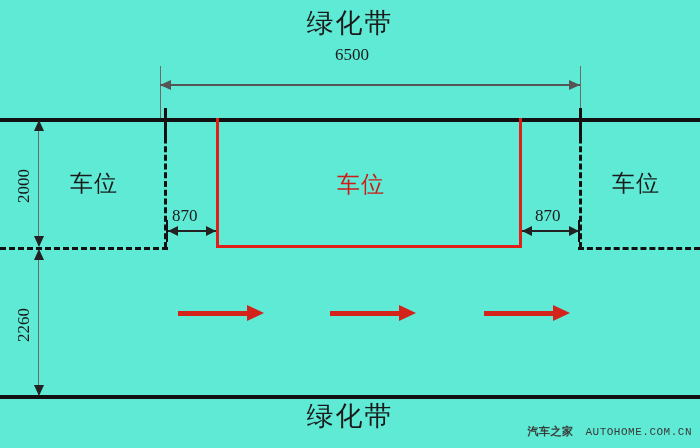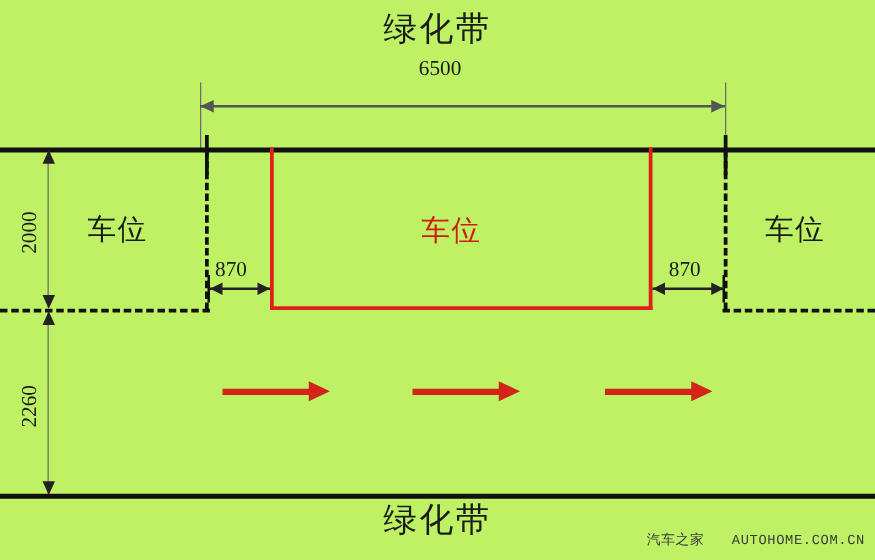--- a/index.html
+++ b/index.html
@@ -4,21 +4,21 @@
 <style>
   html, body {
     margin: 0;
     padding: 0;
     background: #ffffff;
   }
   #diagram-root {
     position: relative;
     width: 700px;
     height: 448px;
-    background: #bef264;
+    background: #5eead4;
     overflow: hidden;
     font-family: "Liberation Serif", "DejaVu Serif", serif;
   }
 
   
   .label {
     position: absolute;
     white-space: nowrap;
     color: #1a1a1a;
     line-height: 1;
@@ -238,21 +238,22 @@
     right: 8px;
     top: 424px;
     font-size: 11px;
     color: #3a3a3a;
     font-family: "Liberation Mono", "DejaVu Sans Mono", monospace;
     letter-spacing: 0.5px;
     white-space: nowrap;
   }
   .watermark .wm-cn {
     font-family: "Liberation Sans", sans-serif;
-    margin-right: 22px;
+    margin-right: 12px;
+    font-weight: bold;
   }
 </style>
 </head>
 <body>
 
 <div id="diagram-root">
 
   <div class="label label-green-top">绿化带</div>
 
   <div class="ext-line ext-6500-left"></div>

